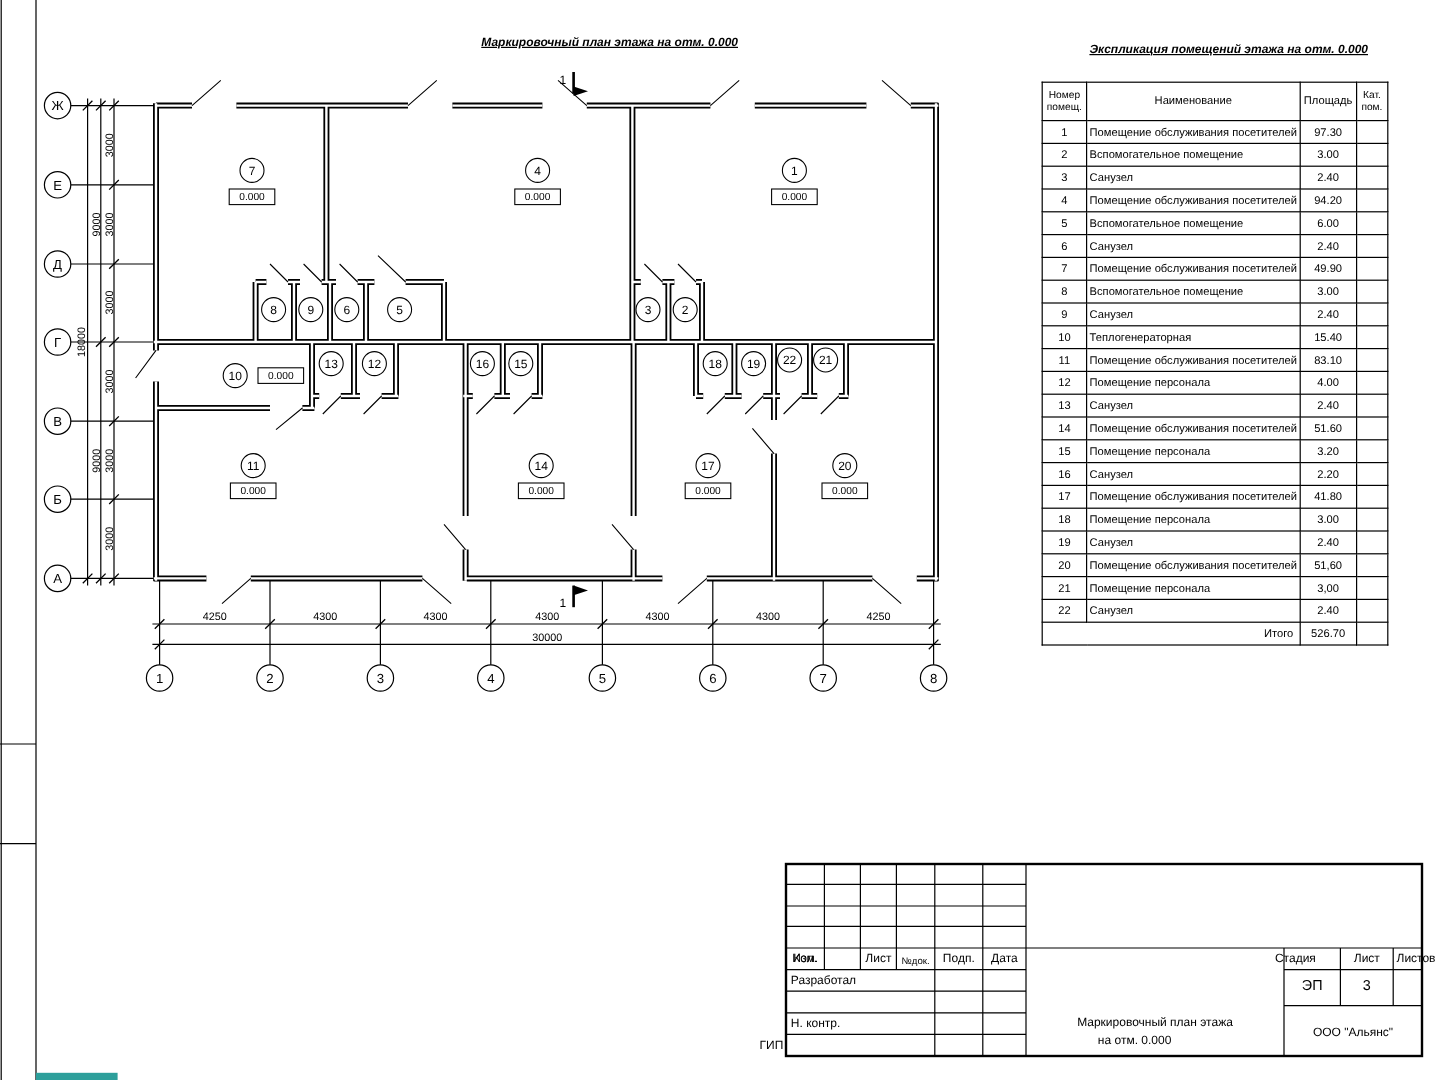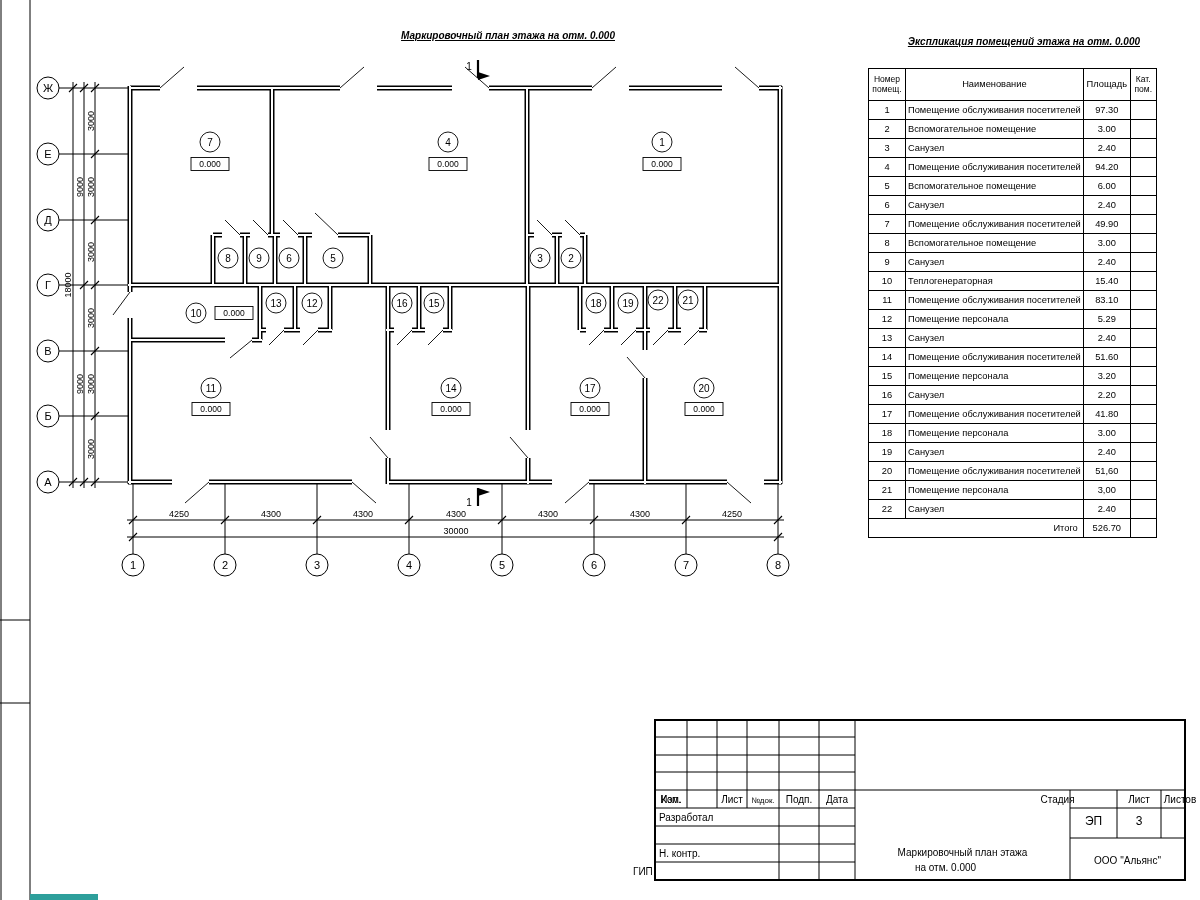--- a/index.html
+++ b/index.html
@@ -334,21 +334,21 @@
       </tr>
       <tr>
         <td class="c0">11</td>
         <td class="c1">Помещение обслуживания посетителей</td>
         <td class="c2">83.10</td>
         <td class="c3"></td>
       </tr>
       <tr>
         <td class="c0">12</td>
         <td class="c1">Помещение персонала</td>
-        <td class="c2">5.29</td>
+        <td class="c2">4.00</td>
         <td class="c3"></td>
       </tr>
       <tr>
         <td class="c0">13</td>
         <td class="c1">Санузел</td>
         <td class="c2">2.40</td>
         <td class="c3"></td>
       </tr>
       <tr>
         <td class="c0">14</td>
@@ -418,21 +418,21 @@
 <div class="tbt center" style="left:656px;top:794px;width:30px">Кол.</div>
 <div class="tbt center" style="left:717px;top:794px;width:30px">Лист</div>
 <div class="tbt center sm" style="left:747px;top:796px;width:32px">№док.</div>
 <div class="tbt center" style="left:779px;top:794px;width:40px">Подп.</div>
 <div class="tbt center" style="left:819px;top:794px;width:36px">Дата</div>
 
 <div class="tbt" style="left:659px;top:812px">Разработал</div>
 <div class="tbt" style="left:659px;top:848px">Н. контр.</div>
 <div class="tbt" style="left:633px;top:866px">ГИП</div>
 
-<div class="tbt center" style="left:1034px;top:794px;width:47px">Стадия</div>
+<div class="tbt center" style="left:1056px;top:794px;width:47px">Стадия</div>
 <div class="tbt center" style="left:1117px;top:794px;width:44px">Лист</div>
 <div class="tbt center" style="left:1159px;top:794px;width:42px">Листов</div>
 <div class="tbt center big" style="left:1070px;top:814px;width:47px">ЭП</div>
 <div class="tbt center big" style="left:1117px;top:814px;width:44px">3</div>
 
 <div class="tbt center md" style="left:857px;top:847px;width:211px">Маркировочный план этажа</div>
 <div class="tbt center md" style="left:822px;top:862px;width:247px">на отм. 0.000</div>
 <div class="tbt center md" style="left:1070px;top:855px;width:115px">ООО "Альянс"</div>
 
 <div id="teal-bar" style="background: rgb(45, 159, 155);"></div>

